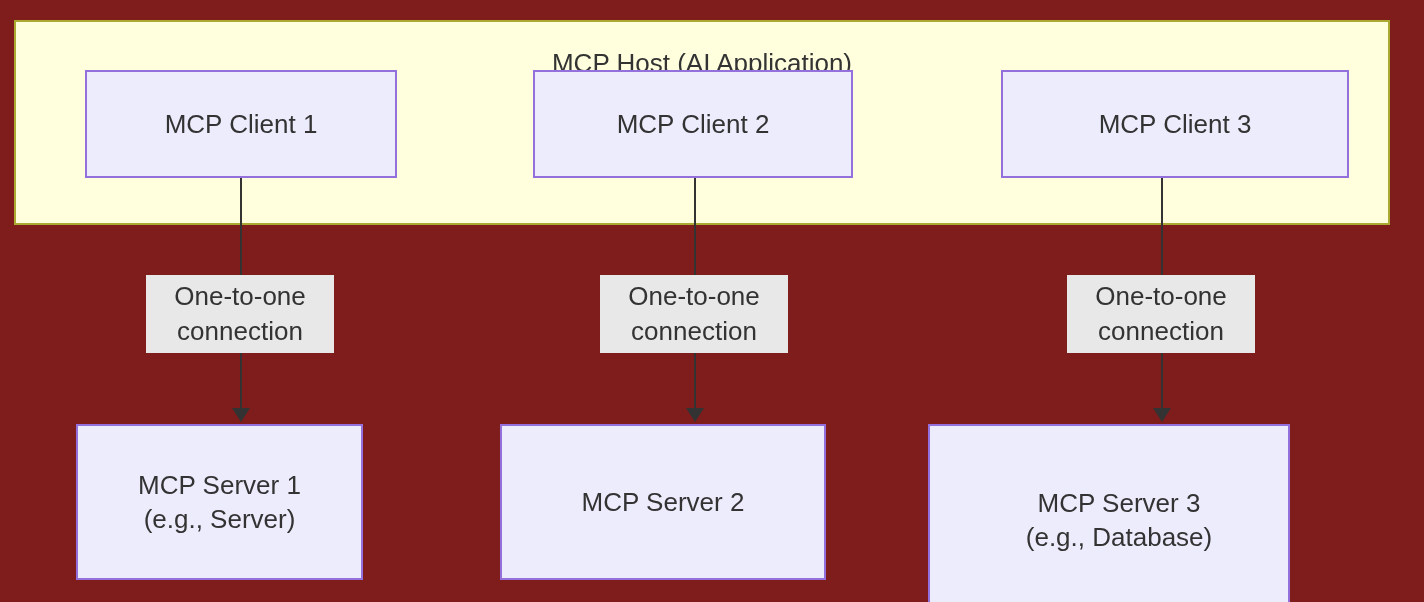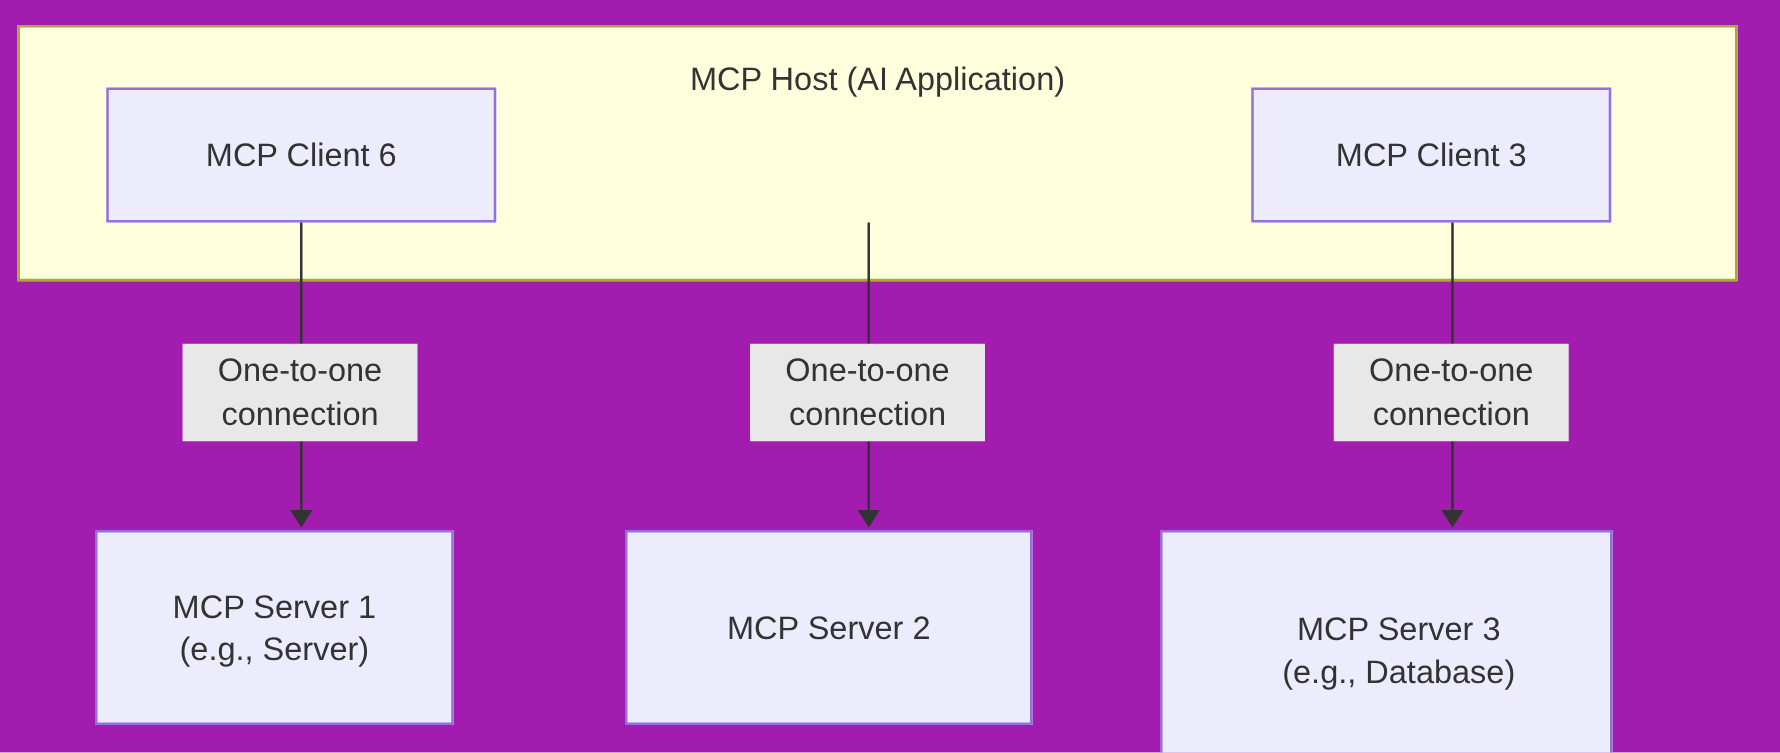--- a/index.html
+++ b/index.html
@@ -10,21 +10,21 @@
   body {
     font-family: "Liberation Sans", sans-serif;
     width: 1424px;
     height: 602px;
     overflow: hidden;
   }
   #canvas {
     position: relative;
     width: 1424px;
     height: 602px;
-    background: #a21caf;
+    background: #7f1d1d;
   }
 
   
   .host-box {
     position: absolute;
     left: 14px;
     top: 20px;
     width: 1376px;
     height: 205px;
     background: #ffffde;
@@ -54,21 +54,21 @@
     justify-content: center;
     text-align: center;
     font-size: 26px;
     color: #333333;
     line-height: 1.32;
   }
   .node .node-label { display: block; }
 
   .client1 { left: 85px;   top: 70px; width: 312px; height: 108px; }
   .client2 { left: 533px;  top: 70px; width: 320px; height: 108px; }
-  .client3 { left: 1001px; top: 70px; width: 288px; height: 108px; }
+  .client3 { left: 1001px; top: 70px; width: 348px; height: 108px; }
 
   .server1 { left: 76px;  top: 424px; width: 287px; height: 156px; }
   .server2 { left: 500px; top: 424px; width: 326px; height: 156px; }
   .server3 { left: 928px; top: 424px; width: 362px; height: 192px; padding-left: 20px; }
 
   
   .edge-line {
     position: absolute;
     width: 2px;
     background: #333333;
@@ -108,21 +108,24 @@
 </head>
 <body>
 
 <div id="canvas">
 
   <div class="host-box">
     <div class="host-title">MCP Host (AI Application)</div>
   </div>
 
   <div class="node client1">
-    <span class="node-label">MCP Client 6</span>
+    <span class="node-label">MCP Client 1</span>
+  </div>
+  <div class="node client2">
+    <span class="node-label">MCP Client 2</span>
   </div>
   <div class="node client3">
     <span class="node-label">MCP Client 3</span>
   </div>
 
   <div class="edge-line edge1-line"></div>
   <div class="edge-arrow edge1-arrow"></div>
   <div class="edge-label edge-label1">One-to-one
 connection</div>
 

